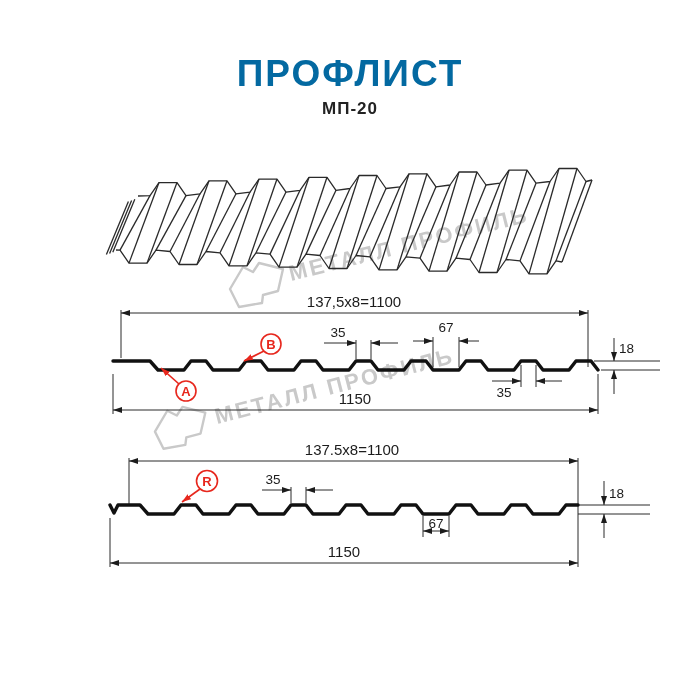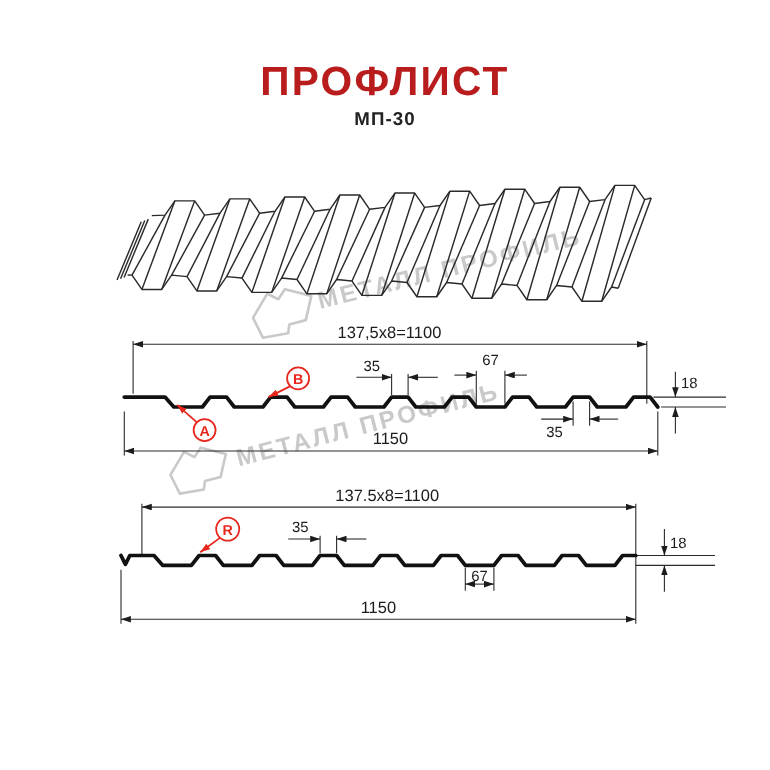--- a/index.html
+++ b/index.html
@@ -1,38 +1,38 @@
 <!DOCTYPE html>
 <html><head>
 <meta charset="utf-8">
 <style>
   html,body{margin:0;padding:0;background:#fff;}
   .page{position:relative;width:700px;height:700px;background:#ffffff;overflow:hidden;
         font-family:"Liberation Sans","DejaVu Sans",sans-serif;}
   .title{position:absolute;left:0;top:53px;width:700px;text-align:center;
-         font-size:37px;font-weight:bold;letter-spacing:2px;color:#b91c1c;}
+         font-size:37px;font-weight:bold;letter-spacing:2px;color:#0369a1;}
   .subtitle{position:absolute;left:0;top:99px;width:700px;text-align:center;
             font-size:17px;font-weight:bold;letter-spacing:1px;color:#222;}
   .footer{position:absolute;left:0;top:614px;width:700px;text-align:center;
           font-size:17px;font-weight:bold;letter-spacing:1px;color:#2e2e2e;}
   svg{position:absolute;left:0;top:0;}
   .dimtxt{font-family:"Liberation Sans","DejaVu Sans",sans-serif;font-size:13.5px;fill:#1c1c1c;}
   .dimbig{font-family:"Liberation Sans","DejaVu Sans",sans-serif;font-size:15px;fill:#1c1c1c;}
   .lbl{font-family:"Liberation Sans","DejaVu Sans",sans-serif;font-size:13px;font-weight:bold;fill:#e7271d;}
   .wmtxt{font-family:"Liberation Sans","DejaVu Sans",sans-serif;font-size:22px;font-weight:bold;
          fill:#c9c9c9;letter-spacing:2.5px;}
   .dim{stroke:#2b2b2b;stroke-width:1;fill:none;}
   .red{stroke:#e7271d;stroke-width:1.6;fill:none;}
 </style>
 </head>
 <body>
 
 <div class="page">
   <div class="title">ПРОФЛИСТ</div>
-  <div class="subtitle">МП-30</div>
+  <div class="subtitle">МП-20</div>
 
   <svg width="700" height="700" viewBox="0 0 700 700">
     <defs>
       <marker id="ab" markerWidth="10" markerHeight="8" refX="9" refY="3" orient="auto-start-reverse" markerUnits="userSpaceOnUse">
         <path d="M0,0 L9,3 L0,6 Z" fill="#1c1c1c"></path>
       </marker>
       <marker id="ar" markerWidth="10" markerHeight="8" refX="9" refY="3" orient="auto-start-reverse" markerUnits="userSpaceOnUse">
         <path d="M0,0 L9,3 L0,6 Z" fill="#e7271d"></path>
       </marker>
     </defs>

